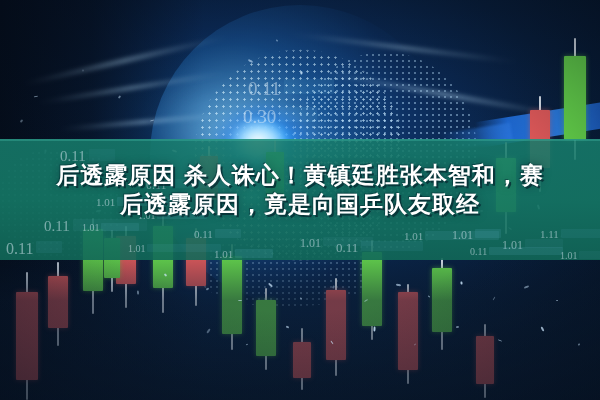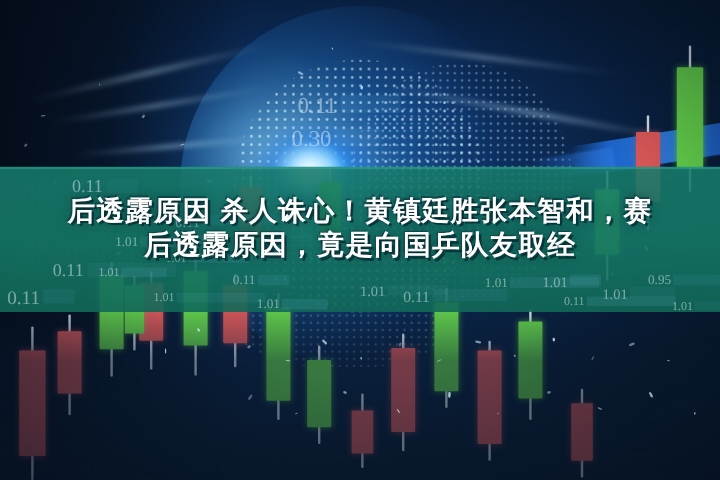--- a/index.html
+++ b/index.html
@@ -350,21 +350,21 @@
       <div class="num" style="left: 300px; top: 236px; font-size: 12px;">1.01</div>
       <div class="numbar" style="left: 360.7px; top: 241px; width: 62px; height: 10px; opacity: 0.25;"></div>
       <div class="num" style="left: 336px; top: 240px; font-size: 13px;">0.11</div>
       <div class="numbar" style="left: 424.9px; top: 231px; width: 74px; height: 9px; opacity: 0.32;"></div>
       <div class="num" style="left: 404px; top: 230px; font-size: 11px;">1.01</div>
       <div class="numbar" style="left: 474.8px; top: 229px; width: 26px; height: 9px; opacity: 0.39;"></div>
       <div class="num" style="left: 452px; top: 228px; font-size: 12px;">1.01</div>
       <div class="numbar" style="left: 524.8px; top: 239px; width: 38px; height: 9px; opacity: 0.18;"></div>
       <div class="num" style="left: 502px; top: 238px; font-size: 12px;">1.01</div>
       <div class="numbar" style="left: 560.9px; top: 229px; width: 50px; height: 9px; opacity: 0.25;"></div>
-      <div class="num" style="left: 540px; top: 228px; font-size: 11px;">0.95</div>
+      <div class="num" style="left: 540px; top: 228px; font-size: 11px;">1.11</div>
       <div class="numbar" style="left: 329px; top: 167px; width: 62px; height: 8px; opacity: 0.32;"></div>
       <div class="num" style="left: 310px; top: 166px; font-size: 10px;">1.01</div>
       <div class="numbar" style="left: 489px; top: 247px; width: 74px; height: 8px; opacity: 0.39;"></div>
       <div class="num" style="left: 470px; top: 246px; font-size: 10px;">0.11</div>
       <div class="numbar" style="left: 579px; top: 251px; width: 26px; height: 8px; opacity: 0.18;"></div>
       <div class="num" style="left: 560px; top: 250px; font-size: 10px;">1.01</div>
     </div>
 
   <div class="headline" id="headline" style="font-size: 23px; top: 161px;">
     <span class="hl-line">后透露原因 杀人诛心！黄镇廷胜张本智和，赛</span>

